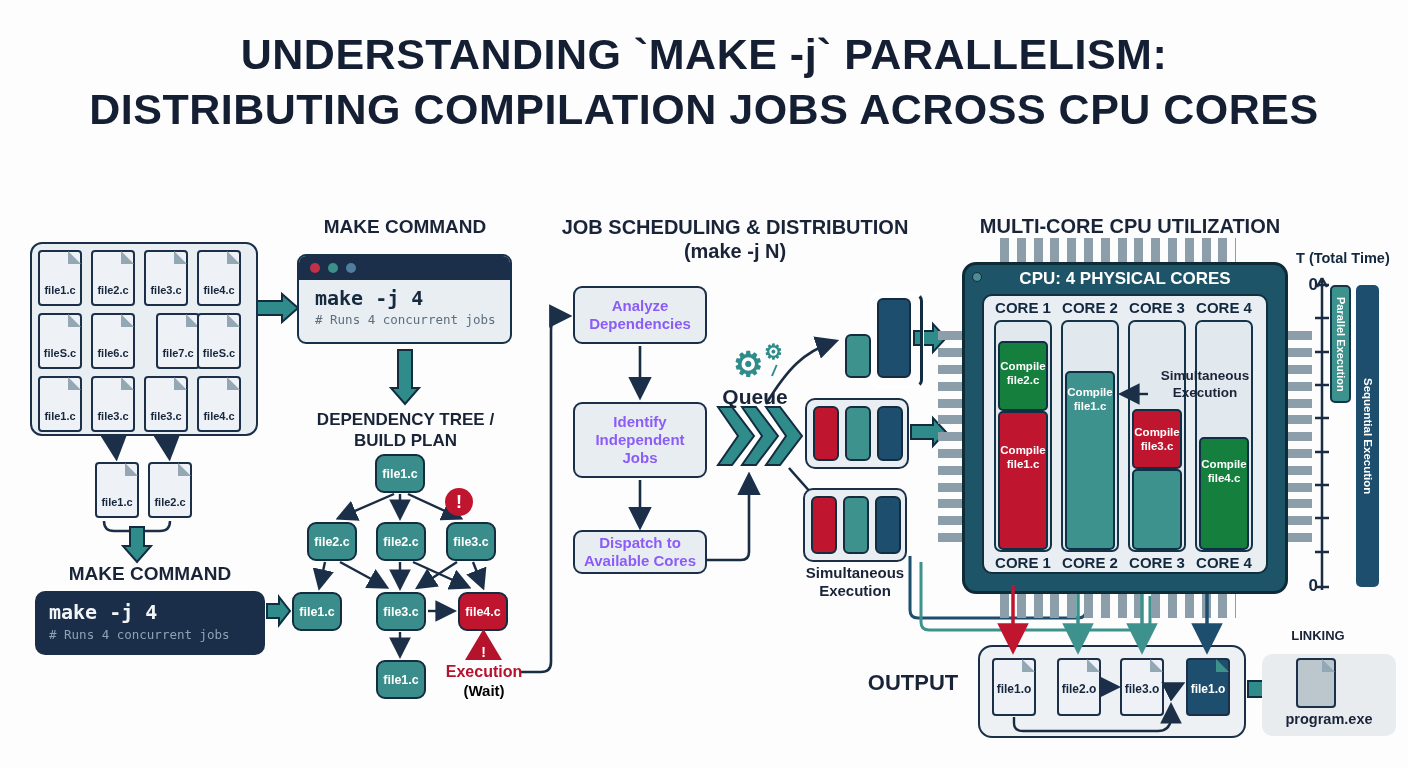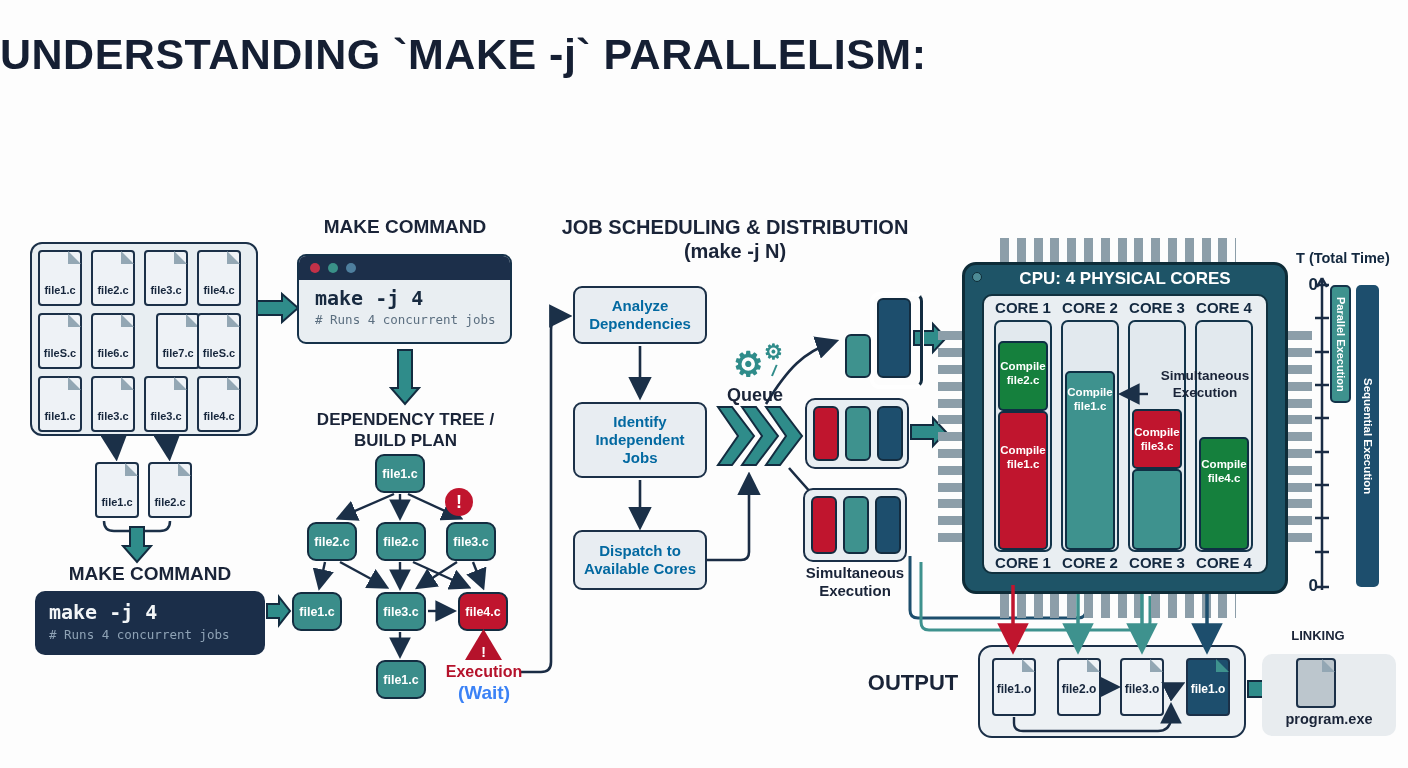--- a/index.html
+++ b/index.html
@@ -1,21 +1,21 @@
 <!DOCTYPE html>
 <html><head>
 <meta charset="utf-8">
 <style>
   html,body{margin:0;padding:0;background:#ffffff;}
   #canvas{position:relative;width:1408px;height:768px;background:#fdfdfd;overflow:hidden;
           font-family:"Liberation Sans",sans-serif;color:#16263c;}
   .abs{position:absolute;}
   svg.layer{position:absolute;left:0;top:0;pointer-events:none;}
   
-  .t1,.t2{left:0;width:1408px;text-align:left;font-weight:bold;color:#151f33;letter-spacing:.5px;}
+  .t1,.t2{left:0;width:1408px;text-align:center;font-weight:bold;color:#151f33;letter-spacing:.5px;}
   .t1{top:30px;font-size:43px;}
   .t2{top:85px;font-size:43px;}
   .sub{left:0;width:1408px;top:163px;text-align:center;font-weight:bold;font-size:26px;color:#1a2438;}
   .h1{font-weight:bold;color:#1a2438;text-align:center;}
   
   .file{position:absolute;width:44px;height:56px;background:#eef2f6;border:2.5px solid #1b3048;
         border-radius:4px;box-sizing:border-box;}
   .file .fold{position:absolute;top:-1px;right:-1px;width:13px;height:13px;background:#93a7b4;
         clip-path:polygon(0 0,100% 100%,0 100%);}
   .file .flabel{position:absolute;left:0;right:0;bottom:8px;text-align:center;
@@ -29,21 +29,21 @@
   
   .mono{font-family:"DejaVu Sans Mono","Liberation Mono",monospace;}
   
   .node{position:absolute;width:50px;height:39px;background:#3a8d8a;border:2.5px solid #132c40;
         border-radius:9px;color:#fff;font-weight:bold;font-size:12.5px;display:flex;
         align-items:center;justify-content:center;box-sizing:border-box;}
   .node.red{background:#c0152e;}
   
   .fbox{position:absolute;background:#e8edf2;border:2.5px solid #1b3048;border-radius:9px;
         display:flex;flex-direction:column;align-items:center;justify-content:center;
-        font-weight:bold;color:#0369a1;font-size:15px;line-height:1.18;box-sizing:border-box;}
+        font-weight:bold;color:#8b5cf6;font-size:15px;line-height:1.18;box-sizing:border-box;}
   
   .jb{position:absolute;border:2.5px solid #132c40;border-radius:6px;box-sizing:border-box;}
   .jb.red{background:#c0152e;} .jb.teal{background:#3e928e;} .jb.blue{background:#1d4e6d;}
   
   .track{position:absolute;background:#e2e9ee;border:2.5px solid #14344a;border-radius:7px;box-sizing:border-box;}
   .cblk{position:absolute;border:2px solid #0f2f44;border-radius:5px;box-sizing:border-box;
         color:#fff;font-weight:bold;font-size:11.5px;text-align:center;line-height:1.25;
         display:flex;align-items:flex-start;justify-content:center;}
   .cblk.red{background:#c0152e;} .cblk.teal{background:#3e928e;} .cblk.blue{background:#15803d;}
   .corehdr{position:absolute;width:58px;text-align:center;font-weight:bold;font-size:15px;color:#13283f;}
@@ -124,20 +124,21 @@
       <path d="M766,407 L780,407 L802,436 L780,465 L766,465 L786,436 Z"></path>
     </g>
 
     <g fill="none">
       <path d="M910,556 V610 Q910,618 918,618 H1078 Q1086,618 1086,610 V596" stroke="#1d4e6d" stroke-width="3"></path>
       <path d="M921,562 V622 Q921,630 929,630 H1142 Q1150,630 1150,622 V596" stroke="#3e928e" stroke-width="3"></path>
     </g>
   </svg>
 
   <div class="abs t1">UNDERSTANDING `MAKE -j` PARALLELISM:</div>
+  <div class="abs t2">DISTRIBUTING COMPILATION JOBS ACROSS CPU CORES</div>
 
   <div class="panelbox" style="left:30px;top:242px;width:228px;height:194px;"></div>
 
   <div class="file" style="left:38px;top:250px;">
       <span class="fold"></span>
       <span class="flabel">file1.c</span>
     </div>
   <div class="file" style="left:91px;top:250px;">
       <span class="fold"></span>
       <span class="flabel">file2.c</span>
@@ -211,67 +212,68 @@
   <div class="node" style="left:376px;top:522px;">file2.c</div>
   <div class="node" style="left:446px;top:522px;">file3.c</div>
   <div class="node" style="left:292px;top:592px;">file1.c</div>
   <div class="node" style="left:376px;top:592px;">file3.c</div>
   <div class="node red" style="left:458px;top:592px;">file4.c</div>
   <div class="node" style="left:376px;top:660px;">file1.c</div>
 
   <div class="redcirc" style="left:445px;top:488px;width:28px;height:28px;font-size:18px;">!</div>
   <div class="warn-tri" style="left:465px;top:629px;width:37px;height:31px;font-size:14px;">!</div>
   <div class="abs" style="left:428px;top:663px;width:112px;text-align:center;font-weight:bold;font-size:16px;color:#b5122b;">Execution</div>
-  <div class="abs" style="left:428px;top:682px;width:112px;text-align:center;font-weight:bold;font-size:19px;color:#3b82f6;">(Wait)</div>
+  <div class="abs" style="left:428px;top:682px;width:112px;text-align:center;font-weight:bold;font-size:15px;color:#000000;">(Wait)</div>
 
   <div class="abs h1" style="left:35px;width:230px;top:563px;font-size:19px;">MAKE COMMAND</div>
   <div class="abs" style="left:35px;top:591px;width:230px;height:64px;background:#1b2e49;border-radius:10px;">
     <div class="mono" style="padding:9px 0 0 14px;font-size:20px;font-weight:bold;color:#f2f5f7;">make -j 4</div>
     <div class="mono" style="padding:3px 0 0 14px;font-size:12.5px;color:#8ea2b5;"># Runs 4 concurrent jobs</div>
   </div>
 
   <div class="abs h1" style="left:540px;width:390px;top:216px;font-size:20px;">JOB SCHEDULING &amp; DISTRIBUTION</div>
   <div class="abs h1" style="left:540px;width:390px;top:240px;font-size:20px;">(make -j N)</div>
 
   <div class="fbox" style="left:573px;top:286px;width:134px;height:58px;">
     <span>Analyze</span>
     <span>Dependencies</span>
   </div>
   <div class="fbox" style="left:573px;top:402px;width:134px;height:76px;">
     <span>Identify</span>
     <span>Independent</span>
     <span>Jobs</span>
   </div>
-  <div class="fbox" style="left:573px;top:530px;width:134px;height:60px;">
+  <div class="fbox" style="left:573px;top:530px;width:134px;height:44px;">
     <span>Dispatch to</span>
     <span>Available Cores</span>
   </div>
 
   <div class="gear" style="left:733px;top:344px;font-size:34px;">⚙</div>
   <div class="gear" style="left:764px;top:340px;font-size:21px;">⚙</div>
   <div class="gear" style="left:772px;top:362px;font-size:16px;transform:rotate(12deg);">/</div>
-  <div class="abs h1" style="left:713px;width:84px;top:385px;font-size:18px;">Queue</div>
+  <div class="abs h1" style="left:713px;width:84px;top:385px;font-size:21px;">Queue</div>
 
   <div class="abs" style="left:871px;top:293px;width:46px;height:89px;border:3px solid #fff;border-right-color:#132c40;border-radius:8px;box-shadow:0 0 0 1px #ffffff;"></div>
   <div class="jb teal" style="left:845px;top:334px;width:26px;height:44px;"></div>
   <div class="jb blue" style="left:877px;top:298px;width:34px;height:80px;"></div>
 
   <div class="panelbox" style="left:805px;top:398px;width:104px;height:71px;border-radius:10px;"></div>
   <div class="jb red" style="left:813px;top:406px;width:26px;height:55px;"></div>
   <div class="jb teal" style="left:845px;top:406px;width:26px;height:55px;"></div>
   <div class="jb blue" style="left:877px;top:406px;width:26px;height:55px;"></div>
 
   <div class="panelbox" style="left:803px;top:488px;width:104px;height:74px;border-radius:10px;"></div>
   <div class="jb red" style="left:811px;top:496px;width:26px;height:58px;"></div>
   <div class="jb teal" style="left:843px;top:496px;width:26px;height:58px;"></div>
   <div class="jb blue" style="left:875px;top:496px;width:26px;height:58px;"></div>
 
   <div class="abs h1" style="left:795px;width:120px;top:564px;font-size:15px;">Simultaneous</div>
   <div class="abs h1" style="left:795px;width:120px;top:582px;font-size:15px;">Execution</div>
 
+  <div class="abs h1" style="left:950px;width:360px;top:215px;font-size:20px;">MULTI-CORE CPU UTILIZATION</div>
 
   <div class="pins h" style="left:1000px;top:238px;width:236px;height:26px;"></div>
   <div class="pins h" style="left:1000px;top:592px;width:236px;height:26px;"></div>
   <div class="pins v" style="left:938px;top:328px;width:26px;height:214px;"></div>
   <div class="pins v" style="left:1286px;top:328px;width:26px;height:214px;"></div>
 
   <div class="abs" style="left:962px;top:262px;width:326px;height:332px;background:#1e5467;border:3px solid #0e2c38;border-radius:14px;box-sizing:border-box;"></div>
   <div class="abs" style="left:972px;top:272px;width:10px;height:10px;border-radius:50%;background:#4d8b95;border:1.5px solid #0e2c38;box-sizing:border-box;"></div>
   <div class="abs" style="left:992px;width:266px;top:269px;text-align:center;font-weight:bold;font-size:17px;color:#ffffff;">CPU: 4 PHYSICAL CORES</div>
   <div class="abs" style="left:982px;top:294px;width:286px;height:280px;background:#e9eef2;border:2px solid #10303e;border-radius:10px;box-sizing:border-box;"></div>

